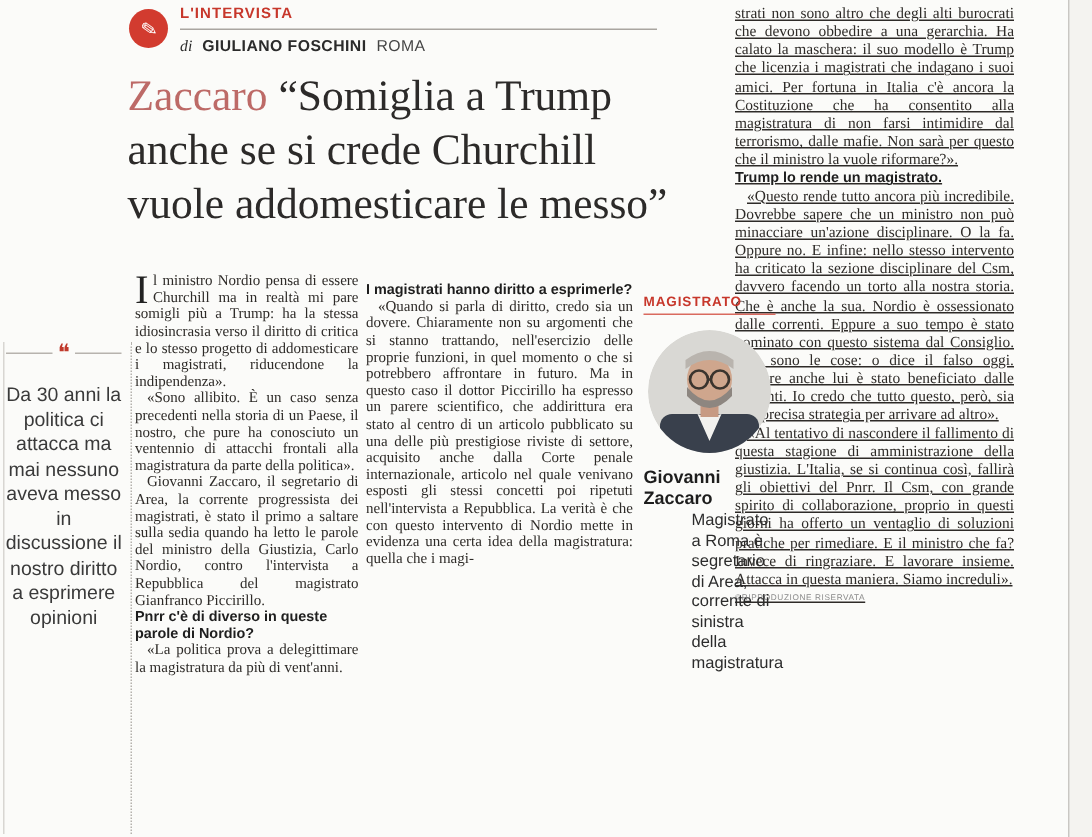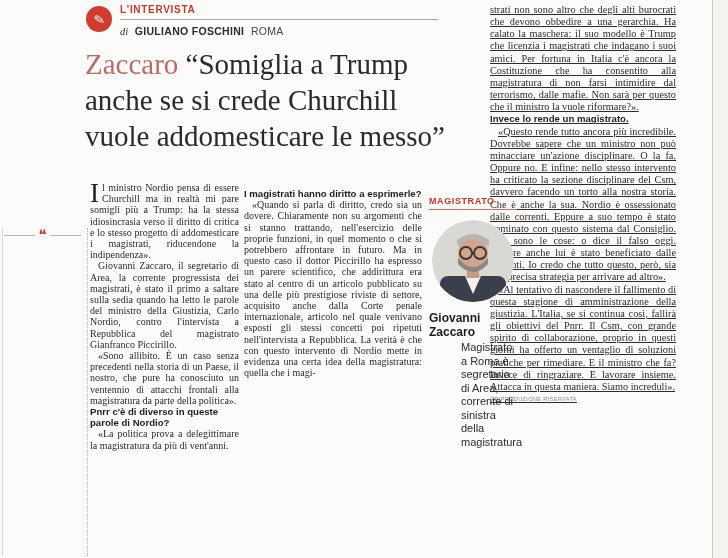--- a/index.html
+++ b/index.html
@@ -85,37 +85,38 @@
     <span>“Somiglia a Trump anche se si crede Churchill vuole addomesticare le messo”</span>
   </h1>
 
   <div class="edge-rule-left"></div>
   <aside class="pullquote">
     <div class="pq-top">
       <span class="pq-line"></span>
       <span class="pq-mark">❝</span>
       <span class="pq-line"></span>
     </div>
+    <div class="pq-text">Da 30 anni la politica ci attacca ma mai nessuno aveva messo in discussione il nostro diritto a esprimere opinioni</div>
   </aside>
   <div class="vdots"></div>
 
   <section class="col col1">
       <p class="body-p noindent"><span class="dropcap">I</span>l ministro Nordio pensa di essere Churchill ma in realtà mi pare somigli più a Trump: ha la stessa idiosincrasia verso il diritto di critica e lo stesso progetto di addomesticare i magistrati, riducendone la indipendenza».</p>
+      <p class="body-p">«Sono allibito. È un caso senza precedenti nella storia di un Paese, il nostro, che pure ha conosciuto un ventennio di attacchi frontali alla magistratura da parte della politica».</p>
       <p class="body-p">Giovanni Zaccaro, il segretario di Area, la corrente progressista dei magistrati, è stato il primo a saltare sulla sedia quando ha letto le parole del ministro della Giustizia, Carlo Nordio, contro l'intervista a Repubblica del magistrato Gianfranco Piccirillo.</p>
-      <p class="body-p">«Sono allibito. È un caso senza precedenti nella storia di un Paese, il nostro, che pure ha conosciuto un ventennio di attacchi frontali alla magistratura da parte della politica».</p>
       <p class="q">Pnrr c'è di diverso in queste parole di Nordio?</p>
       <p class="body-p">«La politica prova a delegittimare la magistratura da più di vent'anni.</p>
     </section>
   <section class="col col2">
       <p class="q">I magistrati hanno diritto a esprimerle?</p>
       <p class="body-p">«Quando si parla di diritto, credo sia un dovere. Chiaramente non su argomenti che si stanno trattando, nell'esercizio delle proprie funzioni, in quel momento o che si potrebbero affrontare in futuro. Ma in questo caso il dottor Piccirillo ha espresso un parere scientifico, che addirittura era stato al centro di un articolo pubblicato su una delle più prestigiose riviste di settore, acquisito anche dalla Corte penale internazionale, articolo nel quale venivano esposti gli stessi concetti poi ripetuti nell'intervista a Repubblica. La verità è che con questo intervento di Nordio mette in evidenza una certa idea della magistratura: quella che i magi-</p>
     </section>
   <section class="col col3">
   <p class="body-p noindent">strati non sono altro che degli alti burocrati che devono obbedire a una gerarchia. Ha calato la maschera: il suo modello è Trump che licenzia i magistrati che indagano i suoi amici. Per fortuna in Italia c'è ancora la Costituzione che ha consentito alla magistratura di non farsi intimidire dal terrorismo, dalle mafie. Non sarà per questo che il ministro la vuole riformare?».</p>
-      <p class="q">Invece lo rende un magistrato.</p>
+      <p class="q">Trump lo rende un magistrato.</p>
       <p class="body-p">«Questo rende tutto ancora più incredibile. Dovrebbe sapere che un ministro non può minacciare un'azione disciplinare. O la fa. Oppure no. E infine: nello stesso intervento ha criticato la sezione disciplinare del Csm, davvero facendo un torto alla nostra storia. Che è anche la sua. Nordio è ossessionato dalle correnti. Eppure a suo tempo è stato nominato con questo sistema dal Consiglio. Due sono le cose: o dice il falso oggi. Oppure anche lui è stato beneficiato dalle correnti. Io credo che tutto questo, però, sia una precisa strategia per arrivare ad altro».</p>
       <p class="body-p">«Al tentativo di nascondere il fallimento di questa stagione di amministrazione della giustizia. L'Italia, se si continua così, fallirà gli obiettivi del Pnrr. Il Csm, con grande spirito di collaborazione, proprio in questi giorni ha offerto un ventaglio di soluzioni pratiche per rimediare. E il ministro che fa? Invece di ringraziare. E lavorare insieme. Attacca in questa maniera. Siamo increduli».</p>
       <p class="copyright">©RIPRODUZIONE RISERVATA</p>
     </section>
 
   <figure class="photobox">
     <div class="pb-label">MAGISTRATO</div>
     <div class="pb-rule"></div>
     <svg class="avatar" viewBox="0 0 82 82">
       <circle cx="41" cy="41" r="41" fill="#d9d8d4"></circle>

